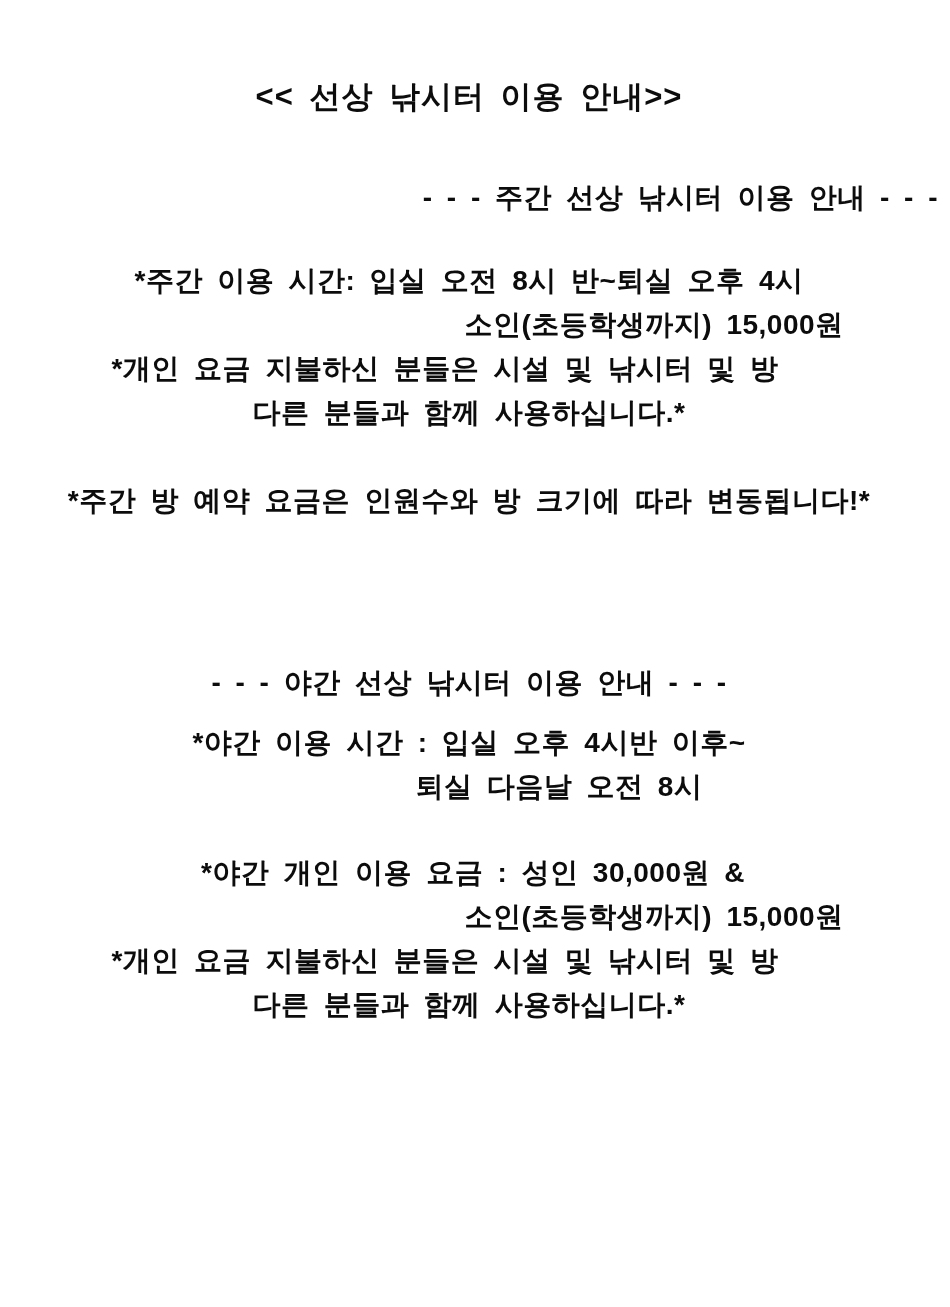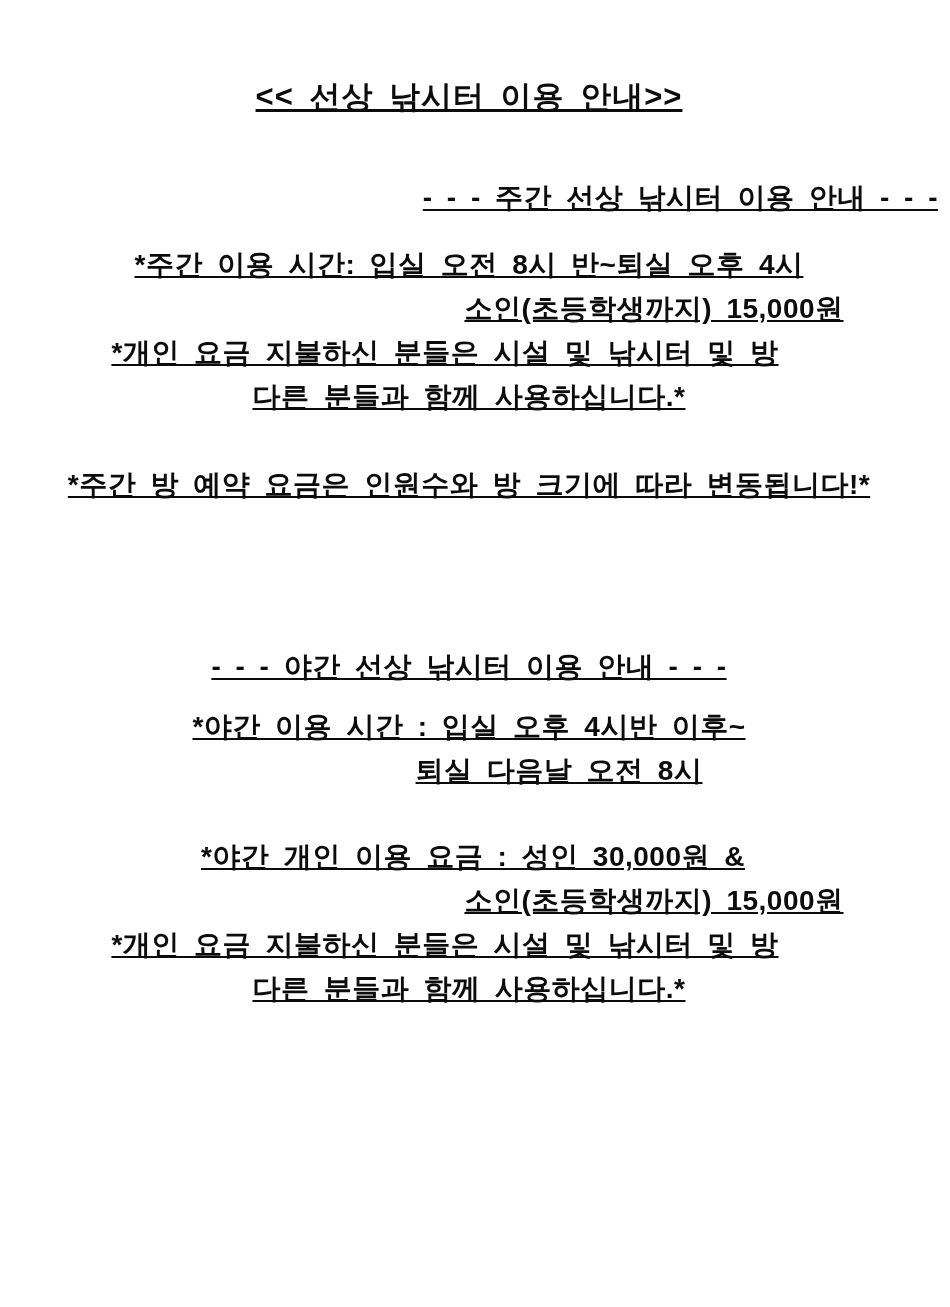--- a/index.html
+++ b/index.html
@@ -9,37 +9,36 @@
   }
   .doc {
     position: relative;
     width: 938px;
     height: 1307px;
     background: #ffffff;
     overflow: hidden;
     font-family: "Liberation Sans", "DejaVu Sans", sans-serif;
     font-weight: 700;
     color: #0c0c0c;
-    text-decoration: underline;
   }
   .line {
     text-align: center;
     font-size: 28px;
     line-height: 44px;
     word-spacing: 6px;
     letter-spacing: 0.5px;
     white-space: nowrap;
   }
   .title {
     padding-top: 75px;
     font-size: 31px;
     letter-spacing: 1px;
   }
   .day-header   { margin-top: 57px; text-align: right; }
-  .first-body   { margin-top: 23px; }
+  .first-body   { margin-top: 39px; }
   .day-note     { margin-top: 44px; }
   .night-header { margin-top: 138px; }
   .night-first  { margin-top: 16px; }
   .night-fee    { margin-top: 42px; padding-left: 8px; }
   .shift-soin   { transform: translateX(185px); }
   .shift-toesil { transform: translateX(90px); }
   .shift-left   { transform: translateX(-24px); }
 </style>
 </head>
 <body>

